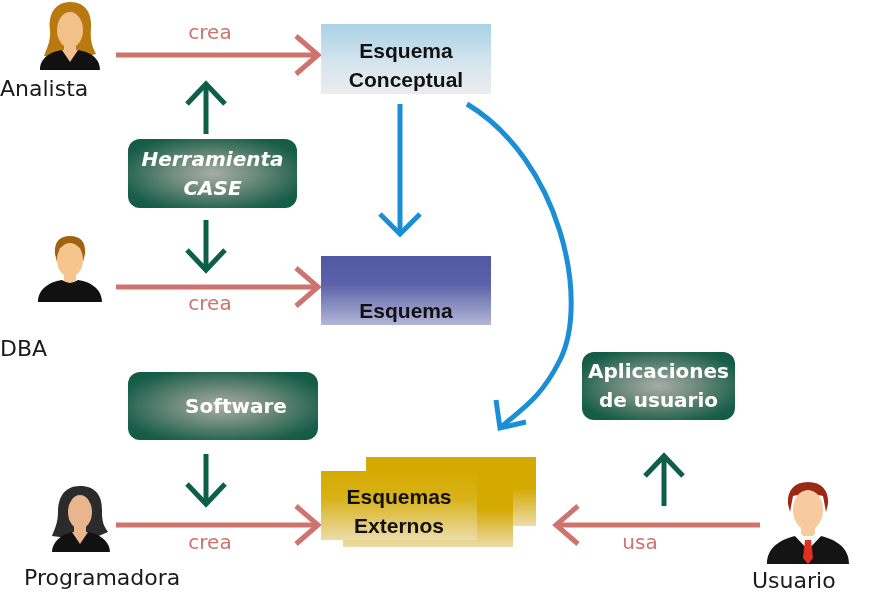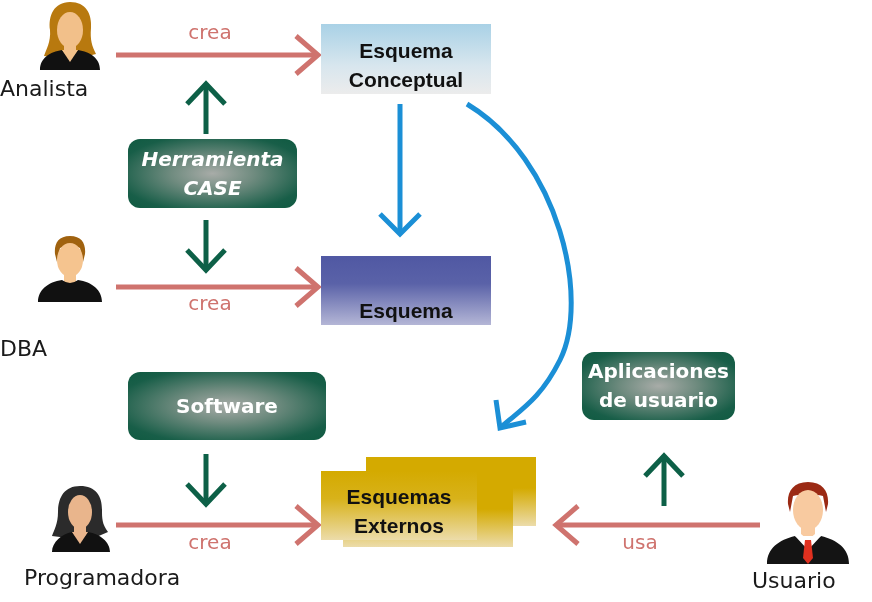--- a/index.html
+++ b/index.html
@@ -99,21 +99,21 @@
     <div>Externos</div>
   </div>
 </div>
 
 <div class="tool" style="left:128px; top:139px; width:169px; height:69px;font-style:italic;">
   <div>
     <div>Herramienta</div>
     <div>CASE</div>
   </div>
 </div>
-<div class="tool" style="left:128px; top:372px; width:198px; height:68px;">
+<div class="tool" style="left:128px; top:372px; width:164px; height:68px;padding-left:26px;">
   <div>
     <div>Software</div>
   </div>
 </div>
 <div class="tool" style="left:582px; top:352px; width:153px; height:68px;">
   <div>
     <div>Aplicaciones</div>
     <div>de usuario</div>
   </div>
 </div>

